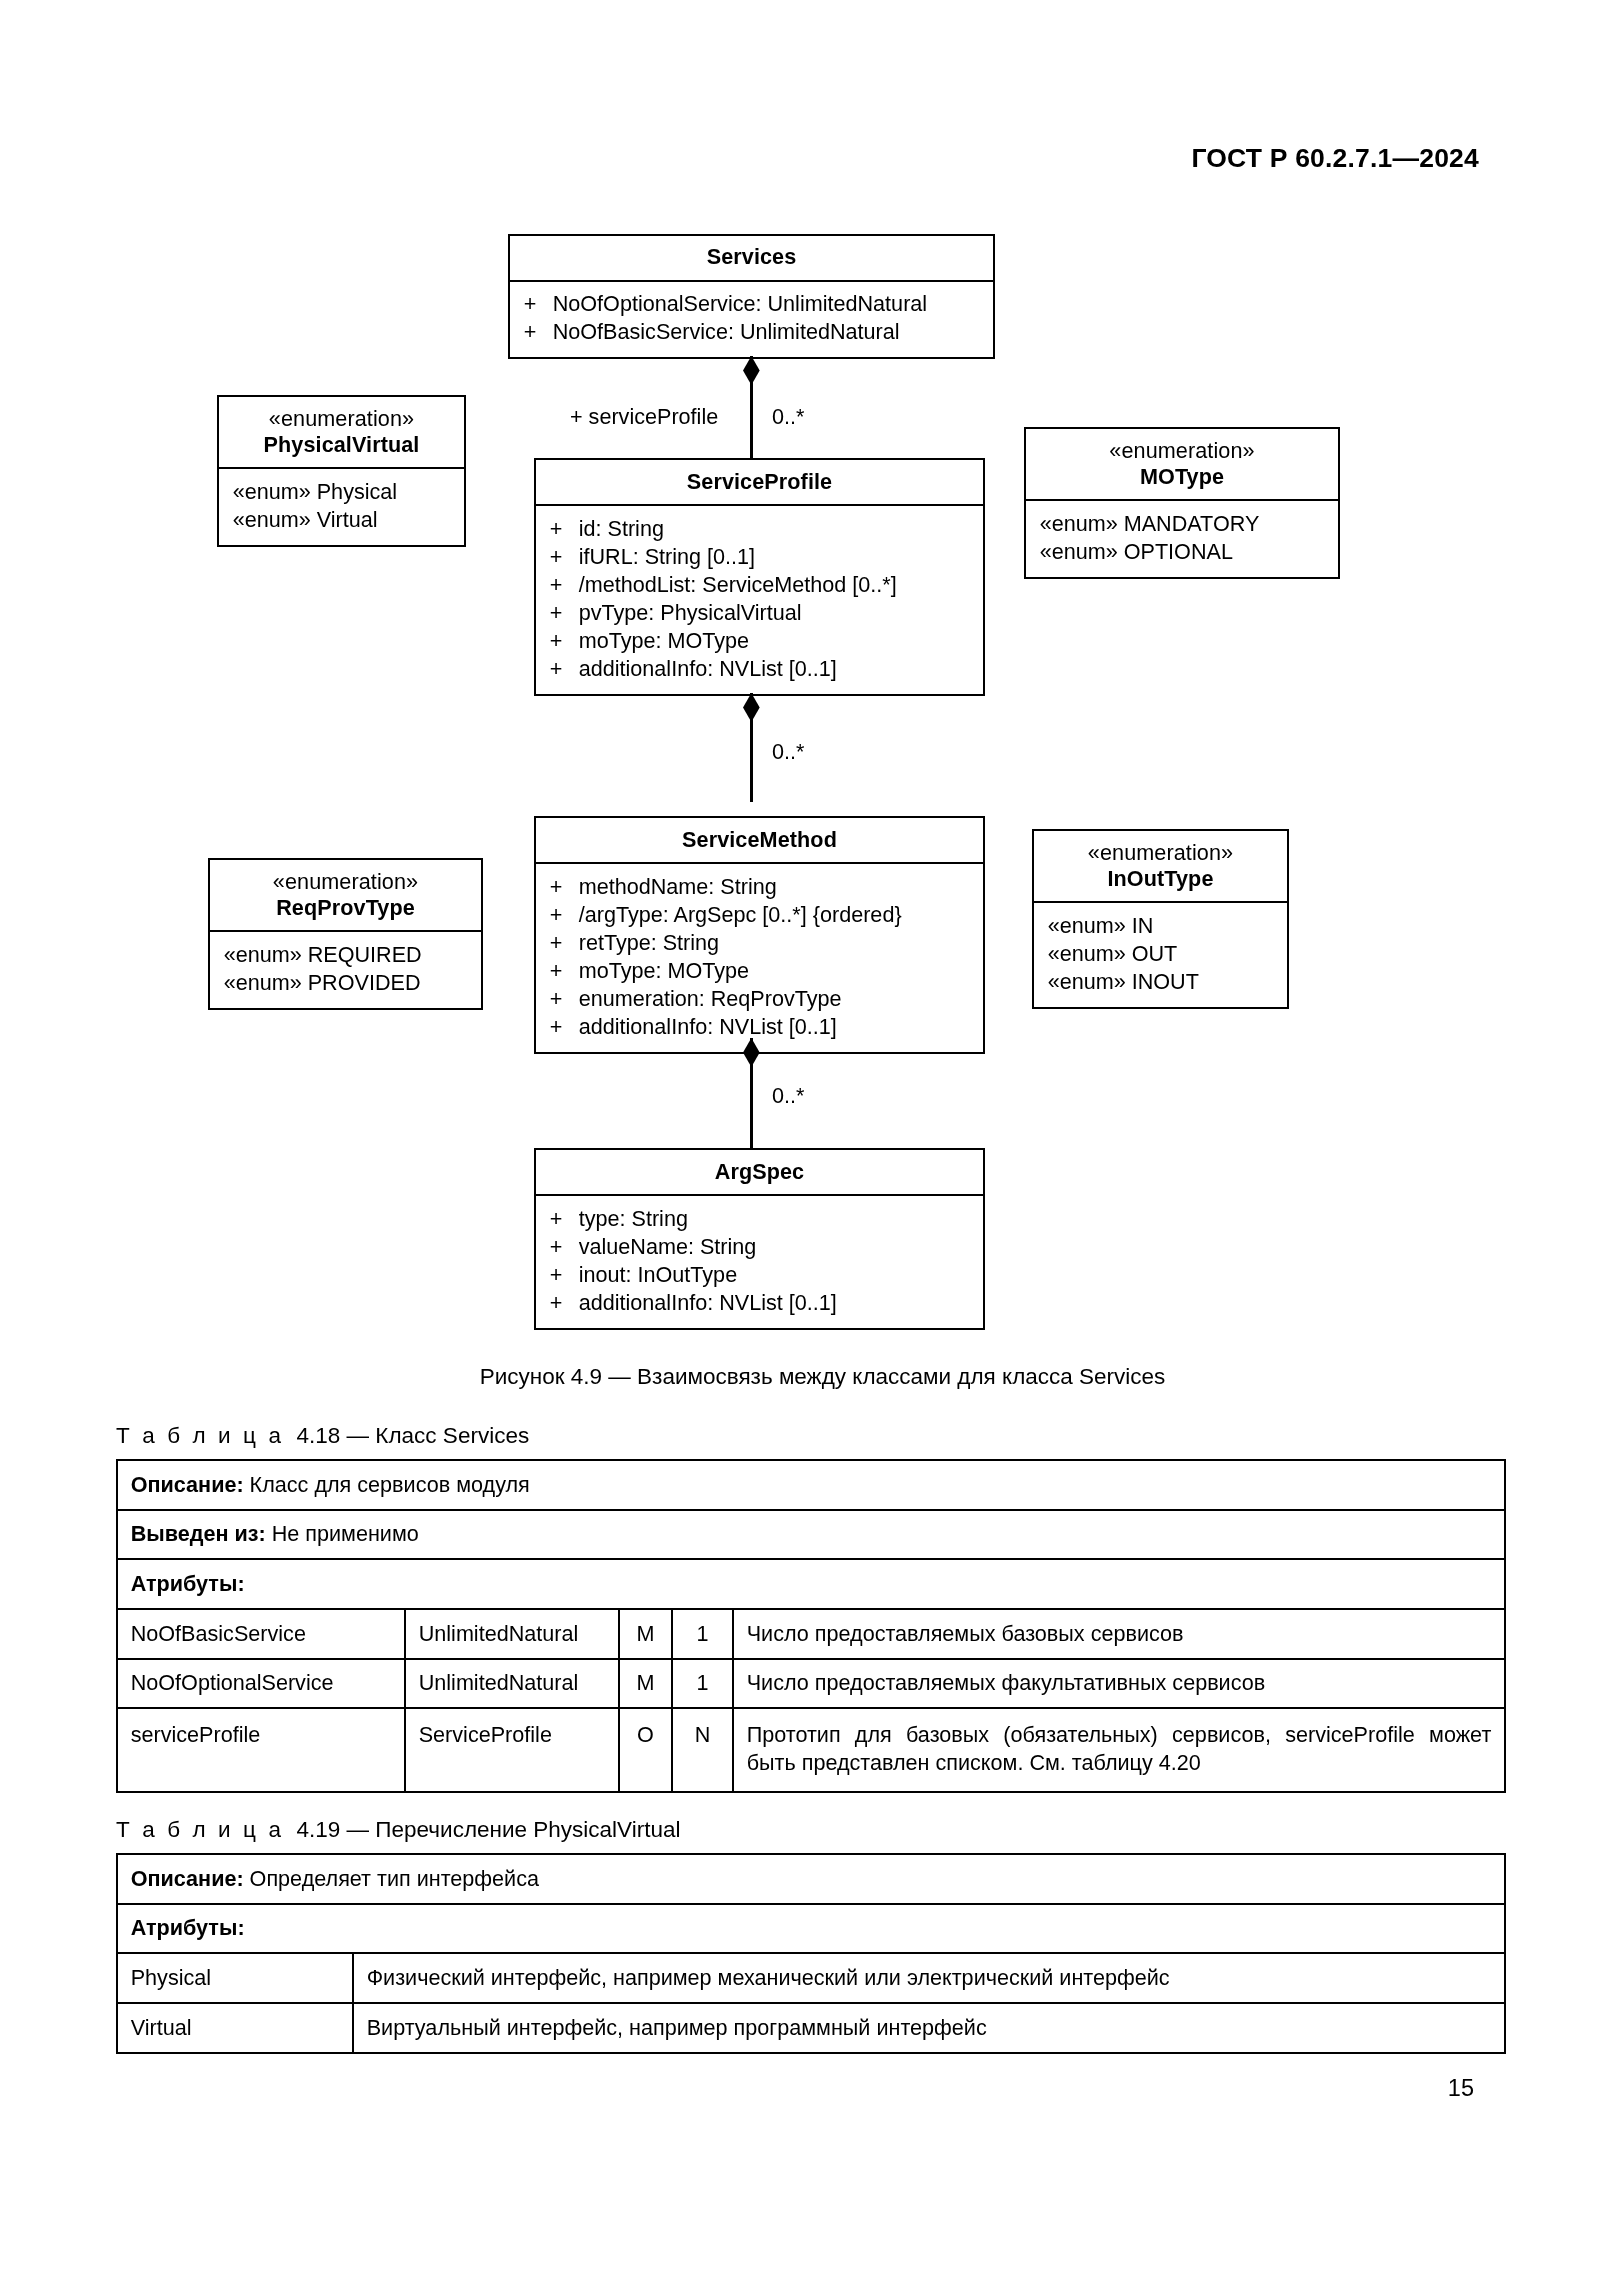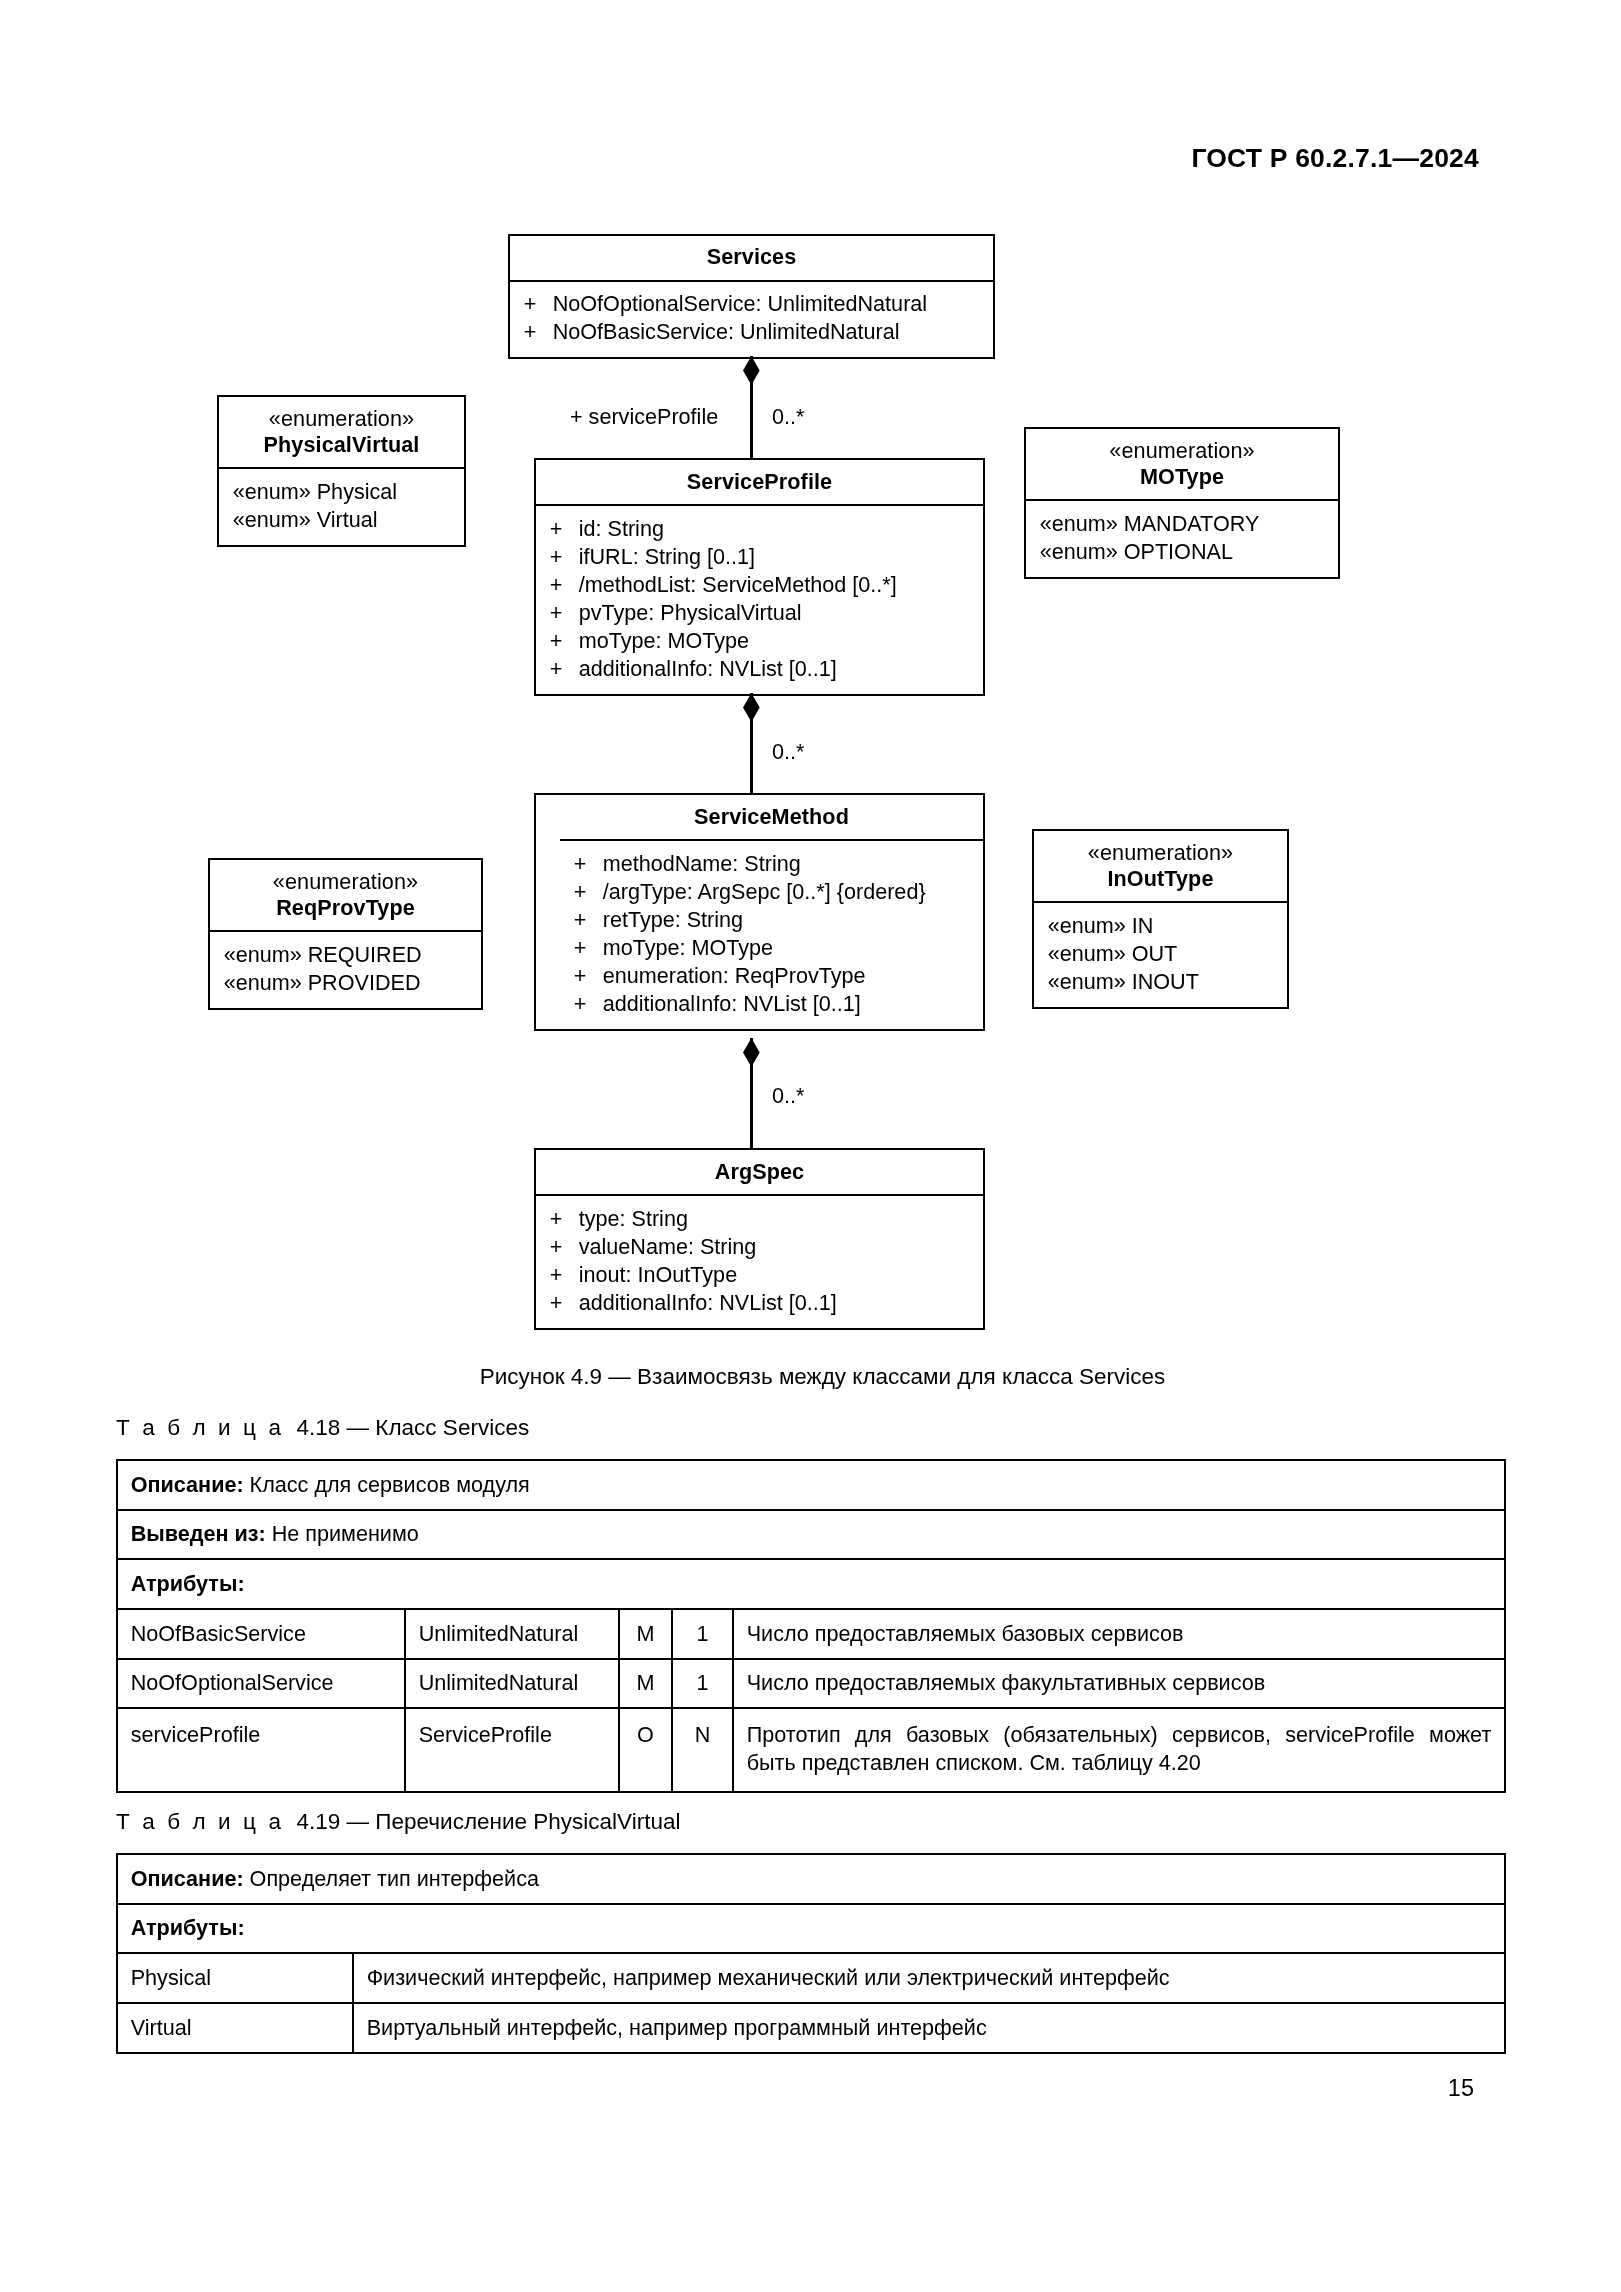--- a/index.html
+++ b/index.html
@@ -85,20 +85,21 @@
     font-size: 22.5px;
     margin-left: 24px;
   }
 
   
   .tbl-caption {
     position: absolute;
     left: 116px;
     font-size: 22.5px;
     white-space: nowrap;
+    margin-top: 8px;
   }
   .sp { letter-spacing: 3.1px; }
   table.gost {
     position: absolute;
     border-collapse: collapse;
     table-layout: fixed;
     font-size: 21.6px;
   }
   table.gost td {
     border: 2px solid #000;
@@ -199,21 +200,21 @@
       <div class="uml-body">
         <div class="enum-line">«enum» MANDATORY</div>
         <div class="enum-line">«enum» OPTIONAL</div>
       </div>
     </div>
 
     <div class="vline" style="left:750px; top:477px; height:109px;"></div>
     <div class="diamond" style="left:743px; top:477px;"></div>
     <div class="conn-label" style="left:772px; top:523px;">0..*</div>
 
-    <div class="uml-box" style="left:534px; top:577px; width:451px;padding-left:24px;">
+    <div class="uml-box" style="left:534px; top:600px; width:451px;">
       <div class="uml-title">ServiceMethod</div>
       <div class="uml-sep"></div>
       <div class="uml-body">
         <div class="attr-row">
           <span class="attr-vis">+</span>
           <span>methodName: String</span>
         </div>
         <div class="attr-row">
           <span class="attr-vis">+</span>
           <span>/argType: ArgSepc [0..*] {ordered}</span>

